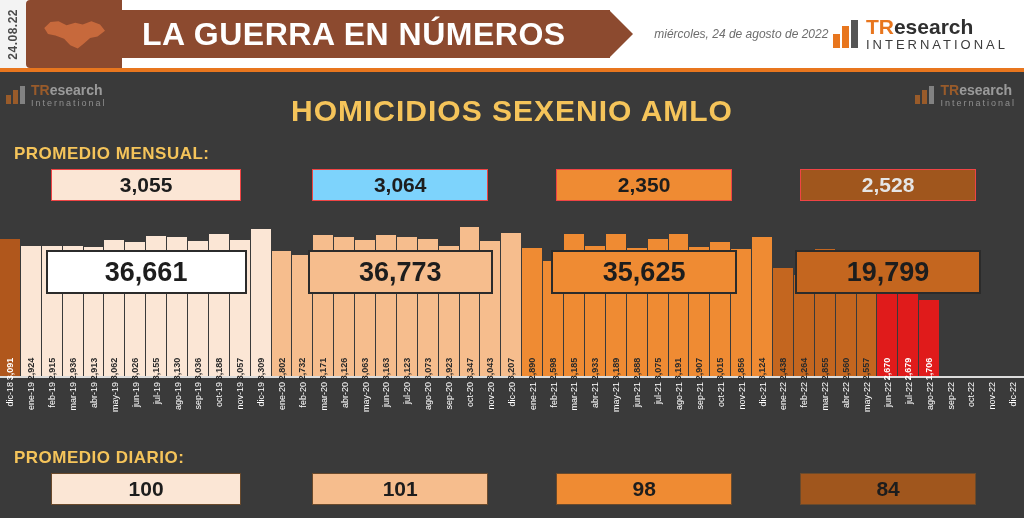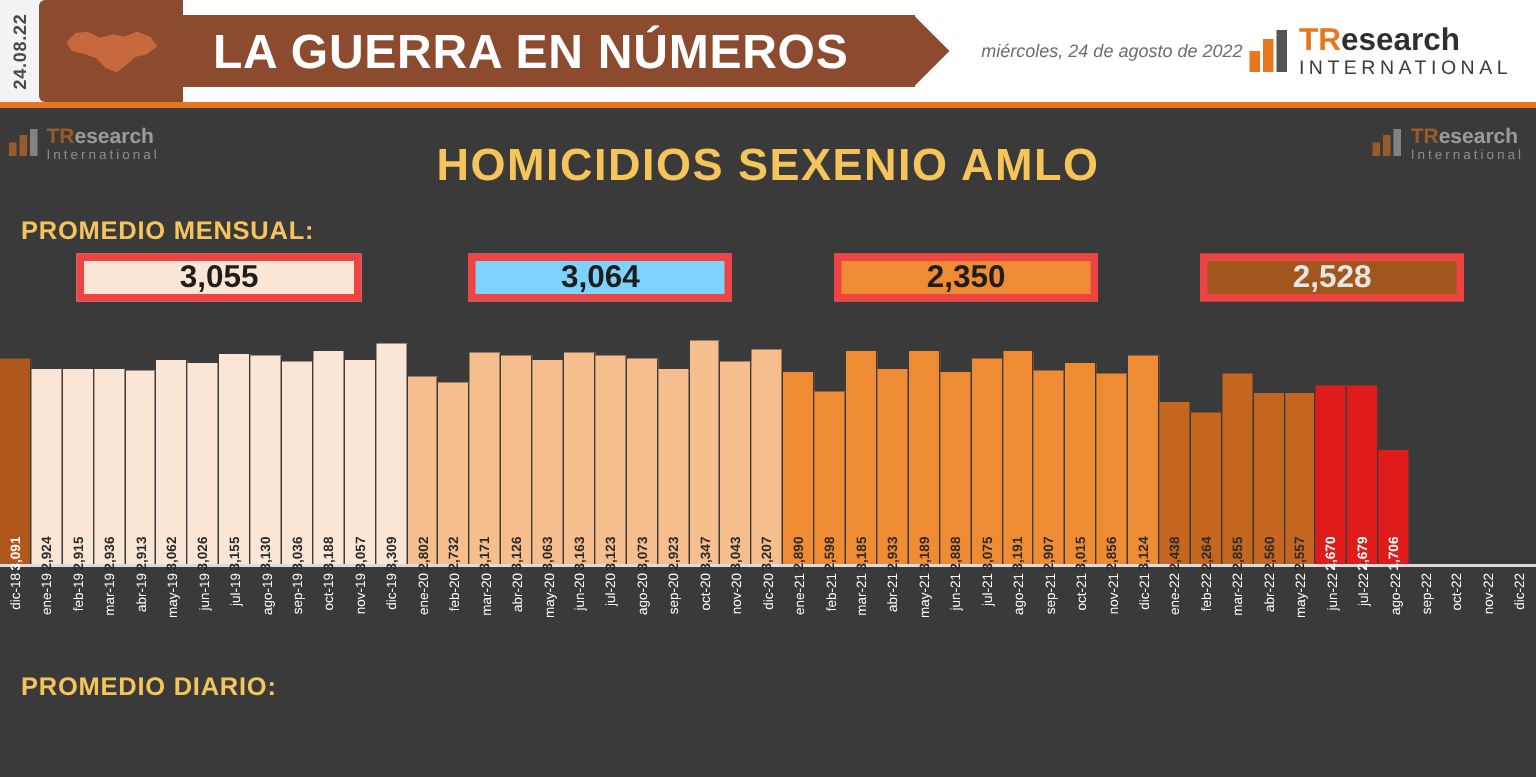--- a/index.html
+++ b/index.html
@@ -134,21 +134,21 @@
     gap: 0;
     align-items: center;
     height: 34px;
   }
   .avg-box {
     height: 32px;
     display: flex; align-items: center; justify-content: center;
     font-size: 21px;
     font-weight: bold;
     color: #1d1d1d;
-    border: 5px solid #ef4444;
+    border: 1px solid #ef4444;
   }
 
   
   .plot {
     position: relative;
     height: 160px;
     margin-top: 14px;
     padding: 0 0 0 0;
     display: flex;
     align-items: flex-end;
@@ -526,20 +526,34 @@
         <div class="bar-col">
           <div class="bar" style="height: 0%; background: rgb(58, 58, 58);"></div>
         </div>
         <div class="bar-col">
           <div class="bar" style="height: 0%; background: rgb(58, 58, 58);"></div>
         </div>
         <div class="bar-col">
           <div class="bar" style="height: 0%; background: rgb(58, 58, 58);"></div>
         </div>
       </div>
+    <div class="totals" id="totals">
+        <div style="flex: 13 1 0%; display: flex; justify-content: center;">
+          <div class="total-box" style="width: 76%; background: rgb(255, 255, 255);">36,661</div>
+        </div>
+        <div style="flex: 12 1 0%; display: flex; justify-content: center;">
+          <div class="total-box" style="width: 76%; background: rgb(246, 189, 141);">36,773</div>
+        </div>
+        <div style="flex: 12 1 0%; display: flex; justify-content: center;">
+          <div class="total-box" style="width: 76%; background: rgb(239, 139, 51);">35,625</div>
+        </div>
+        <div style="flex: 12 1 0%; display: flex; justify-content: center;">
+          <div class="total-box" style="width: 76%; background: rgb(196, 102, 31);">19,799</div>
+        </div>
+      </div>
   </div>
   <div class="axis" id="axis">
       <div class="axis-col">
         <span>dic-18</span>
       </div>
       <div class="axis-col">
         <span>ene-19</span>
       </div>
       <div class="axis-col">
         <span>feb-19</span>
@@ -678,13 +692,27 @@
       </div>
       <div class="axis-col">
         <span>nov-22</span>
       </div>
       <div class="axis-col">
         <span>dic-22</span>
       </div>
     </div>
 
   <div class="section-label">PROMEDIO DIARIO:</div>
+  <div class="daily-row" id="daily-row">
+      <div style="flex: 13 1 0%; display: flex; justify-content: center;">
+        <div class="daily-box" style="width: 72%; background: rgb(251, 230, 213);">100</div>
+      </div>
+      <div style="flex: 12 1 0%; display: flex; justify-content: center;">
+        <div class="daily-box" style="width: 72%; background: rgb(246, 189, 141);">101</div>
+      </div>
+      <div style="flex: 12 1 0%; display: flex; justify-content: center;">
+        <div class="daily-box" style="width: 72%; background: rgb(239, 139, 51);">98</div>
+      </div>
+      <div style="flex: 12 1 0%; display: flex; justify-content: center;">
+        <div class="daily-box" style="width: 72%; background: rgb(160, 86, 29); color: rgb(29, 29, 29);">84</div>
+      </div>
+    </div>
 </div>
 
 </body></html>

